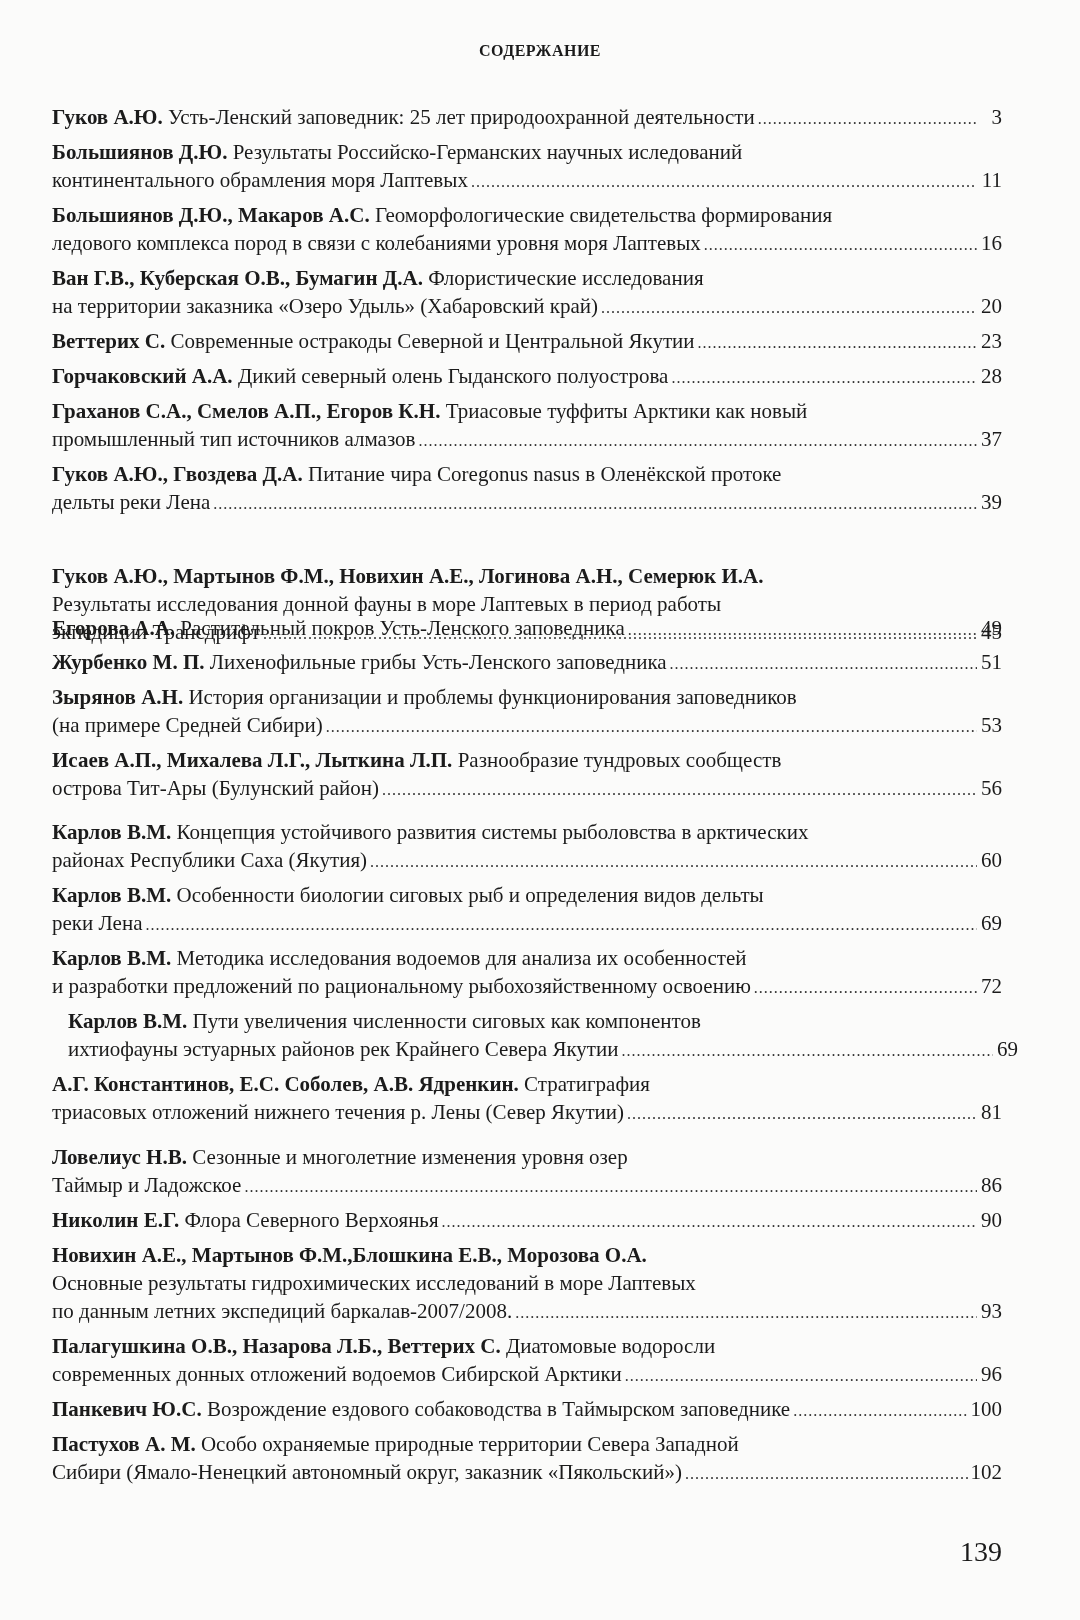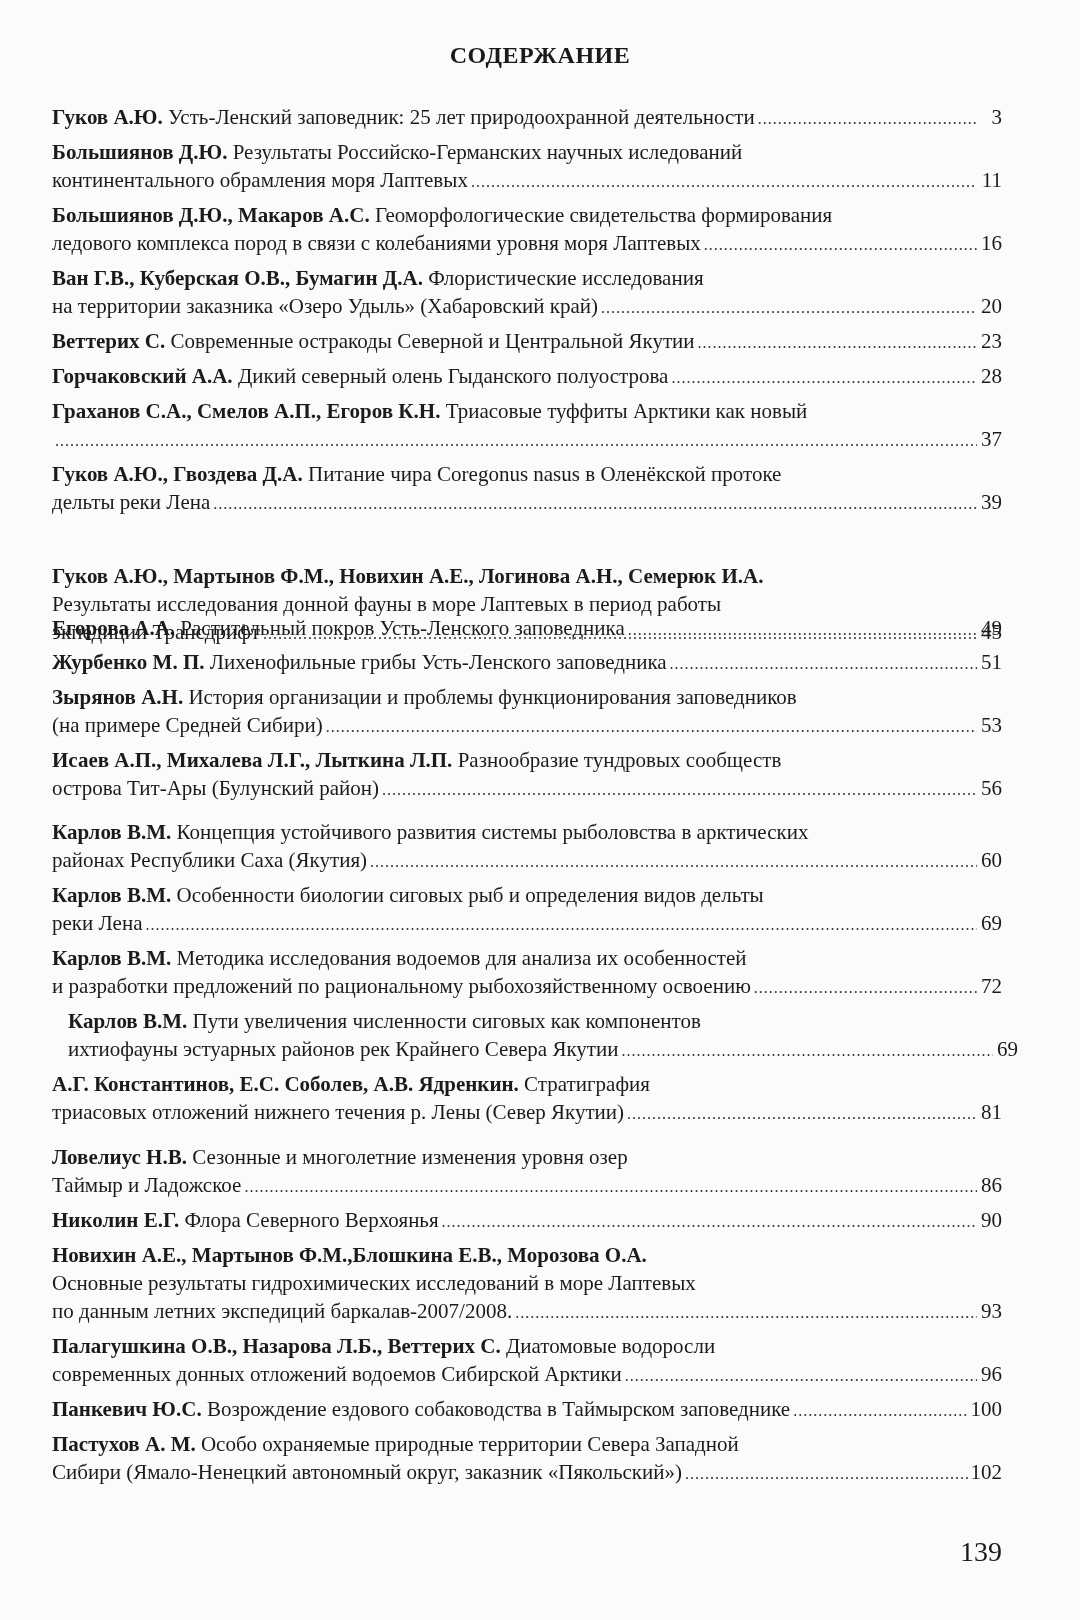--- a/index.html
+++ b/index.html
@@ -14,21 +14,21 @@
     overflow: hidden;
     font-family: "Liberation Serif", "DejaVu Serif", serif;
     color: #1b1b1b;
   }
   .page-title {
     position: absolute;
     left: 0;
     width: 1080px;
     top: 42px;
     text-align: center;
-    font-size: 24px;
+    font-size: 16px;
     font-weight: bold;
     letter-spacing: 0.5px;
     color: #1a1a1a;
   }
   .toc {
     position: absolute;
     left: 52px;
     width: 950px;
     top: 0;
   }
@@ -131,20 +131,21 @@
         <span class="txt"><span class="authors">Горчаковский А.А.</span> <span>Дикий северный олень Гыданского полуострова</span></span>
         <span class="leader"></span>
         <span class="pg">28</span>
       </div>
     </div>
     <div class="entry" style="top: 397px;">
       <div class="line">
         <span class="txt"><span class="authors">Граханов С.А., Смелов А.П., Егоров К.Н.</span> <span>Триасовые туффиты Арктики как новый</span></span>
       </div>
       <div class="line">
+        <span class="txt"><span>промышленный тип источников алмазов</span></span>
         <span class="leader"></span>
         <span class="pg">37</span>
       </div>
     </div>
     <div class="entry" style="top: 460px;">
       <div class="line">
         <span class="txt"><span class="authors">Гуков А.Ю., Гвоздева Д.А.</span> <span>Питание чира Coregonus nasus в Оленёкской протоке</span></span>
       </div>
       <div class="line">
         <span class="txt"><span>дельты реки Лена</span></span>

